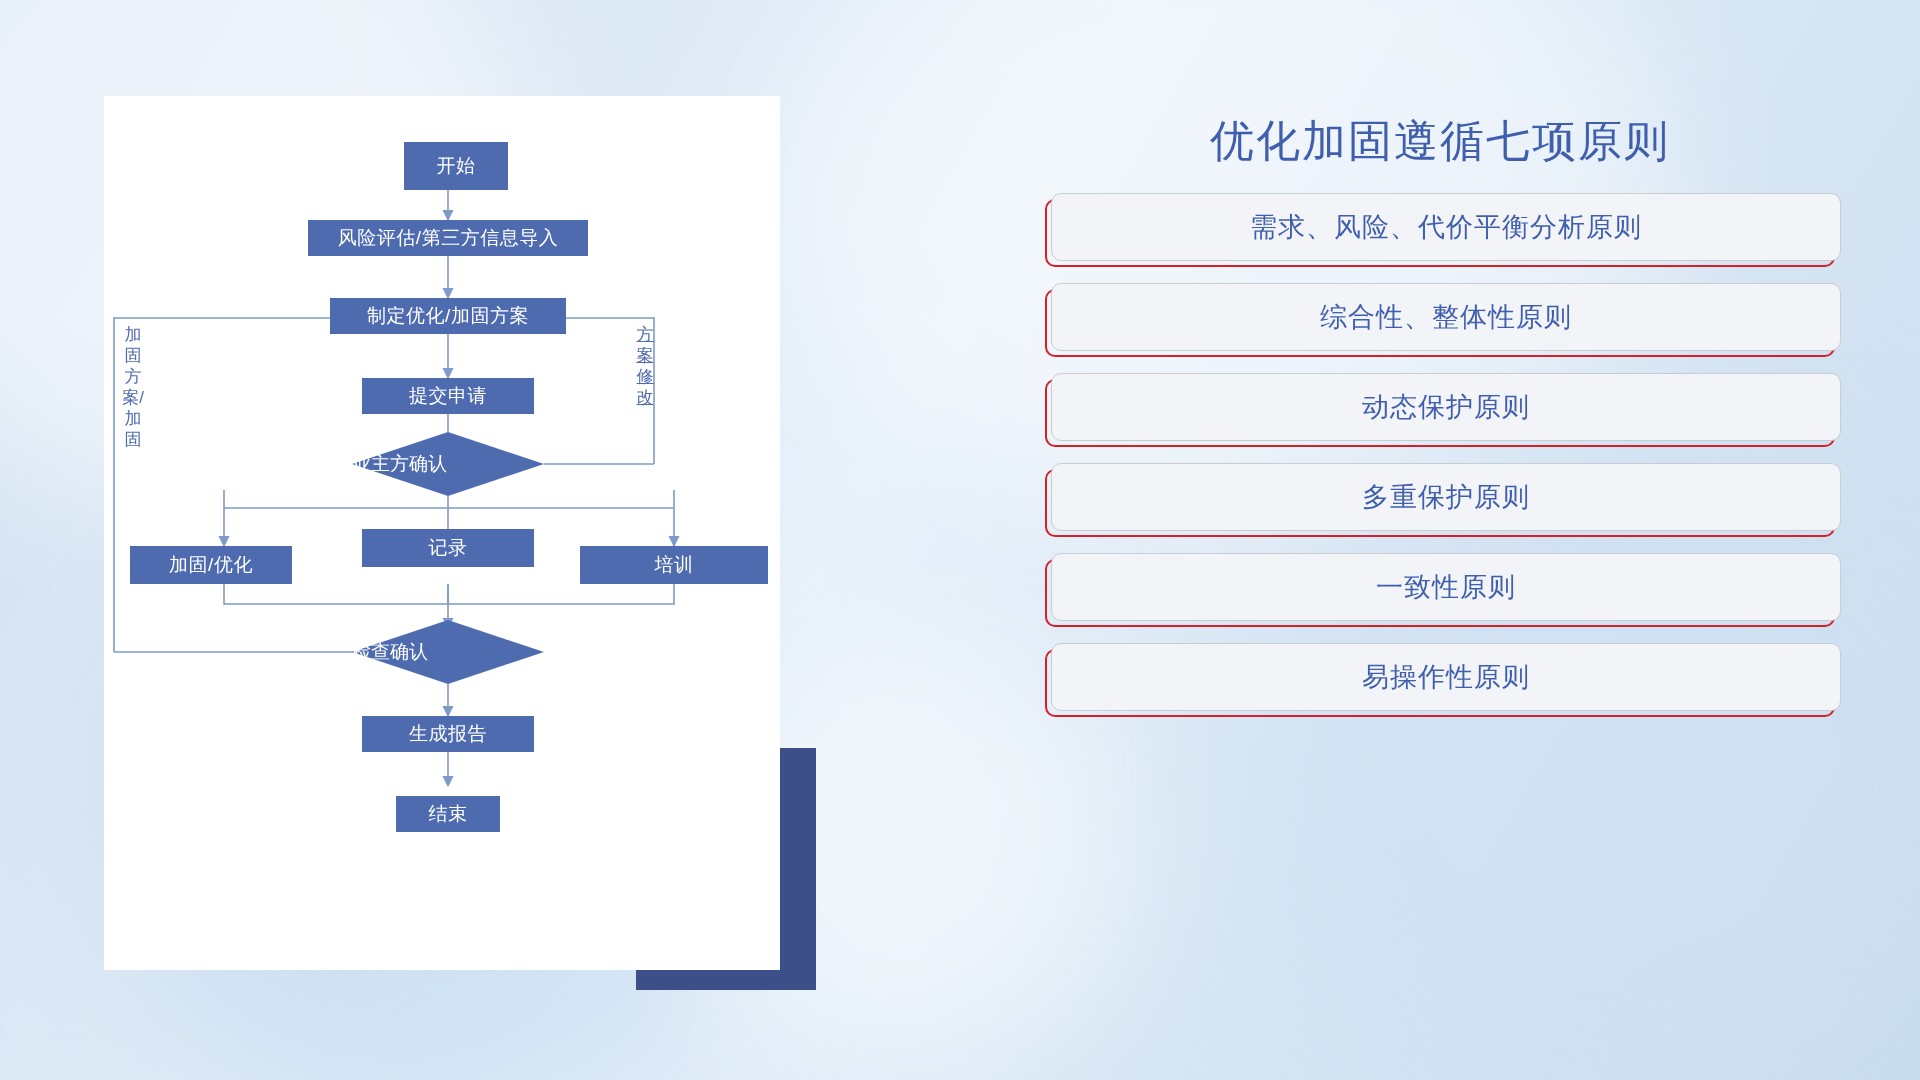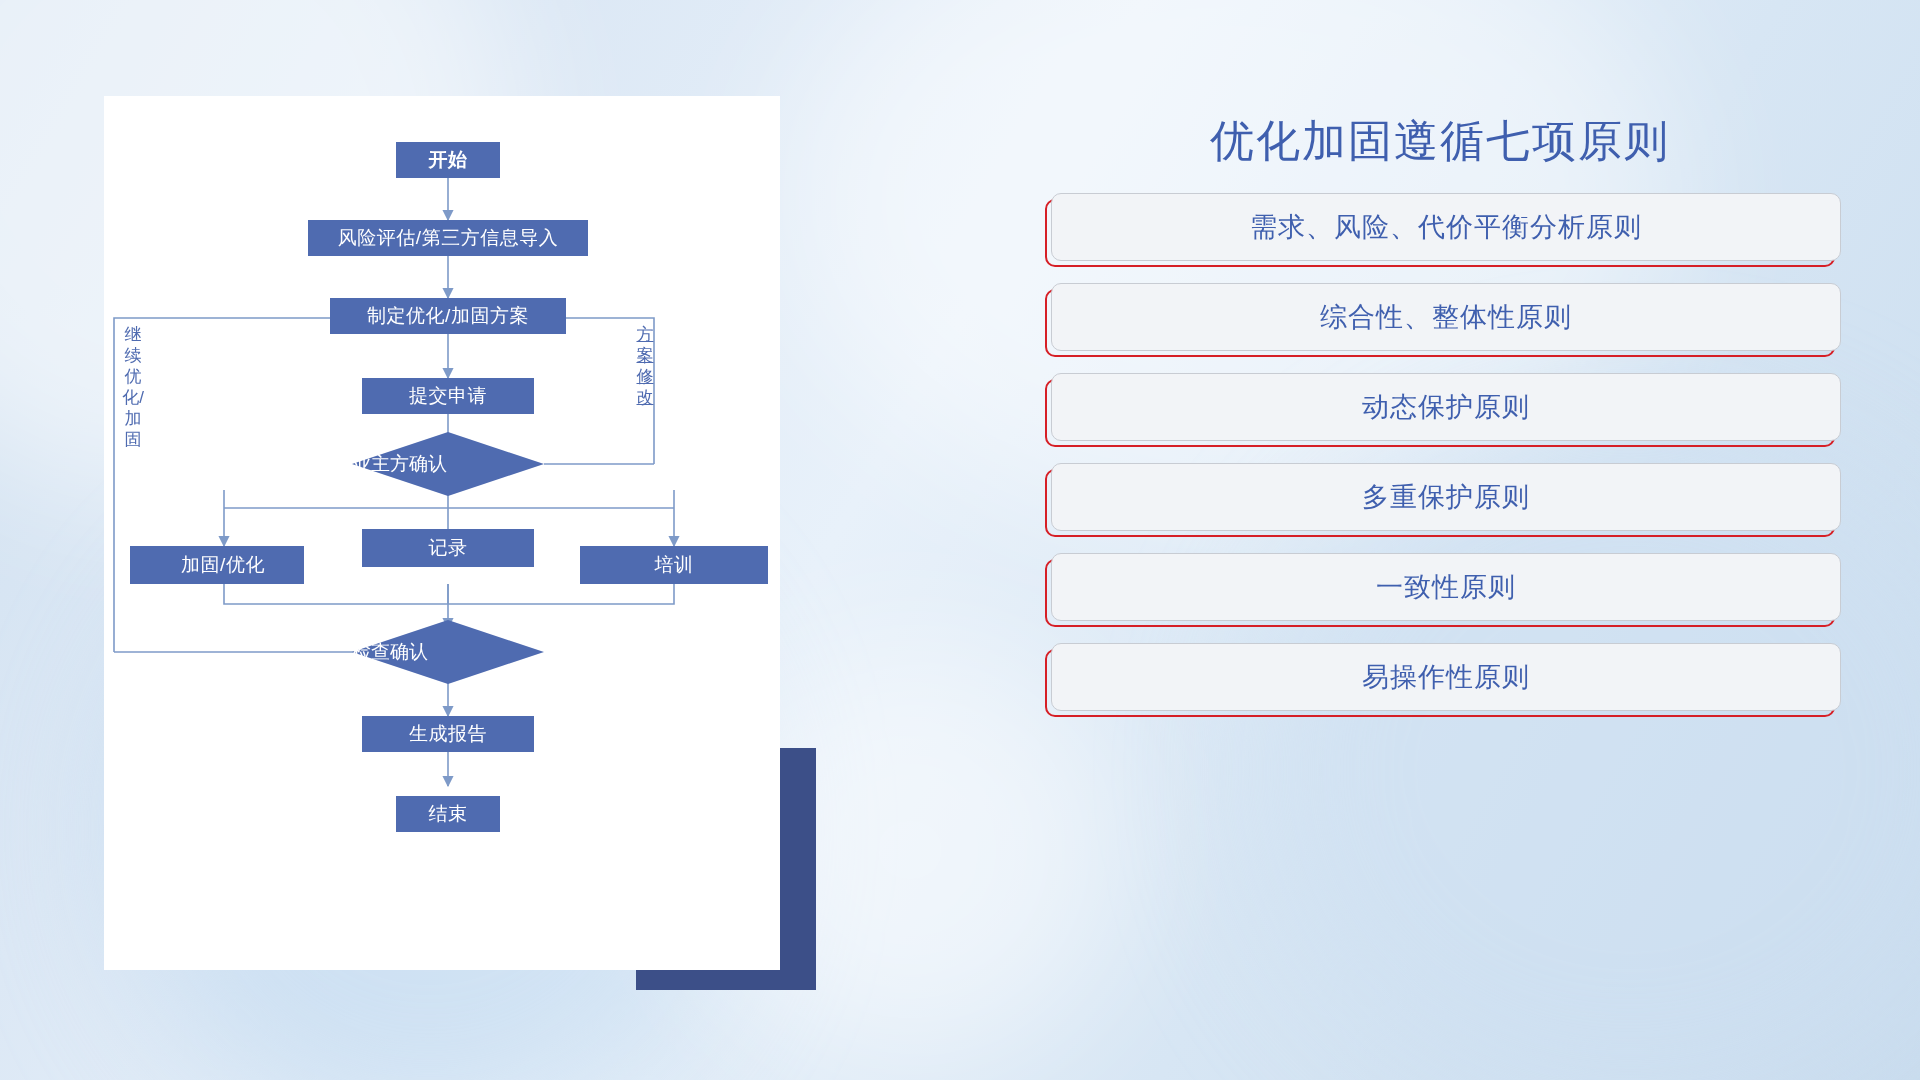--- a/index.html
+++ b/index.html
@@ -187,41 +187,41 @@
 
       <path d="M 440 368 L 550 368"></path>
     </g>
 
     <g fill="#4f6bb0">
       <polygon points="344,368 440,400 344,432 248,400" transform="translate(0,-32)"></polygon>
       <polygon points="344,524 440,556 344,588 248,556"></polygon>
     </g>
   </svg>
 
-  <div class="node" style="left:292px; top:46px; width:104px; height:36px;font-weight:bold;">
+  <div class="node" style="left:300px; top:46px; width:104px; height:48px;">
     <span>开始</span>
   </div>
 
   <div class="node" style="left:204px; top:124px; width:280px; height:36px;">
     <span>风险评估/第三方信息导入</span>
   </div>
 
   <div class="node" style="left:226px; top:202px; width:236px; height:36px;">
     <span>制定优化/加固方案</span>
   </div>
 
   <div class="node" style="left:258px; top:282px; width:172px; height:36px;">
     <span>提交申请</span>
   </div>
 
   <div class="diamond-label" style="left:248px; top:350px; width:192px; height:36px;">
     <span>业主方确认</span>
   </div>
 
-  <div class="node" style="left:26px; top:450px; width:162px; height:38px;padding-left:12px;">
+  <div class="node" style="left:26px; top:450px; width:162px; height:38px;">
     <span>加固/优化</span>
   </div>
 
   <div class="node" style="left:258px; top:433px; width:172px; height:38px;">
     <span>记录</span>
   </div>
 
   <div class="node" style="left:476px; top:450px; width:188px; height:38px;">
     <span>培训</span>
   </div>
@@ -231,21 +231,21 @@
   </div>
 
   <div class="node" style="left:258px; top:620px; width:172px; height:36px;">
     <span>生成报告</span>
   </div>
 
   <div class="node" style="left:292px; top:690px; width:104px; height:36px;margin-top:10px;">
     <span>结束</span>
   </div>
 
-  <div class="side-label" style="left:18px; top:228px;">继续优化/加固</div>
+  <div class="side-label" style="left:18px; top:228px;">加固方案/加固</div>
   <div class="side-label" style="left:530px; top:228px;text-decoration:underline;">方案修改</div>
 
 </div>
 
 <div id="right-panel">
   <div id="principles-title">优化加固遵循七项原则</div>
 
   <div class="principle-wrap">
     <div class="principle-item">
       <div class="principle-accent"></div>

